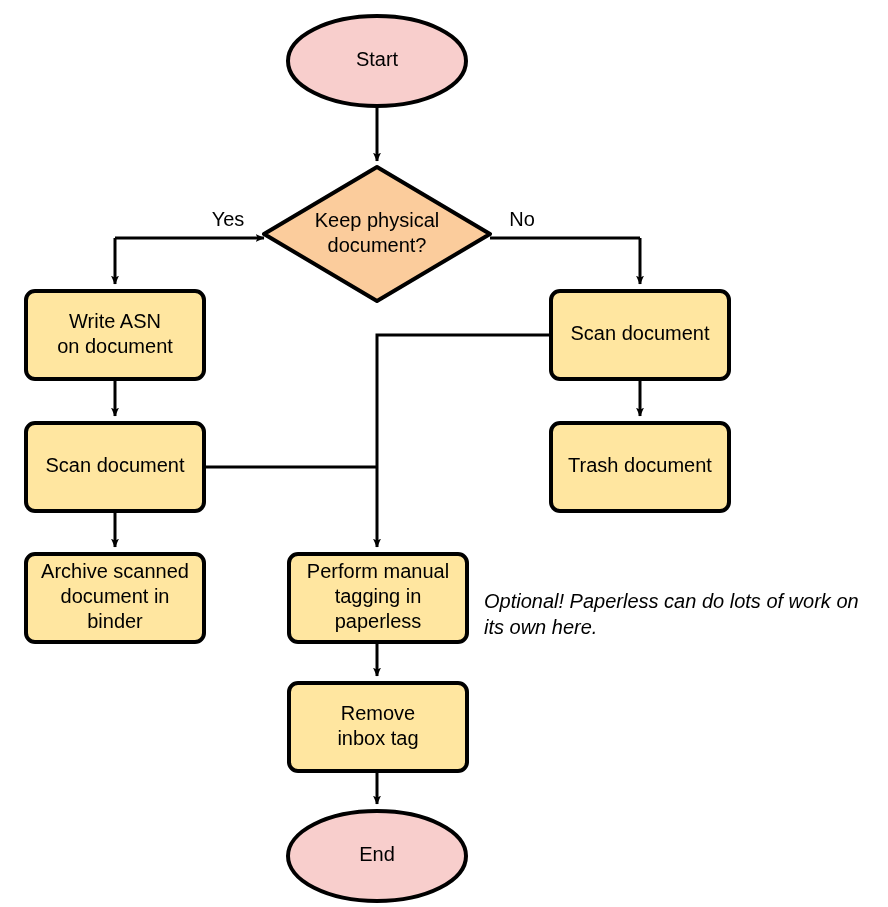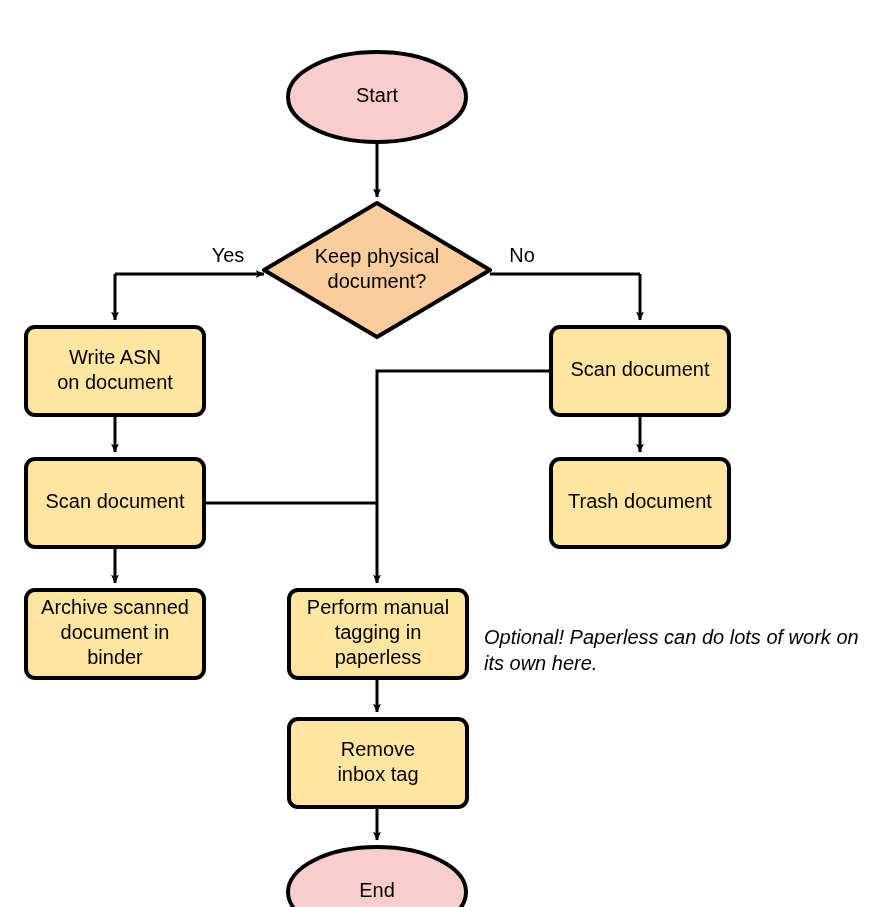--- a/index.html
+++ b/index.html
@@ -11,21 +11,20 @@
   body {
     width: 888px;
     height: 907px;
     font-family: "Liberation Sans", sans-serif;
     overflow: hidden;
   }
   #flowchart-root {
     position: relative;
     width: 888px;
     height: 804px;
-    margin-top: 36px;
   }
   svg#flow-svg {
     display: block;
     width: 888px;
     height: 907px;
   }
   .node-shape {
     stroke: #000000;
     stroke-width: 4;
     stroke-linejoin: round;

